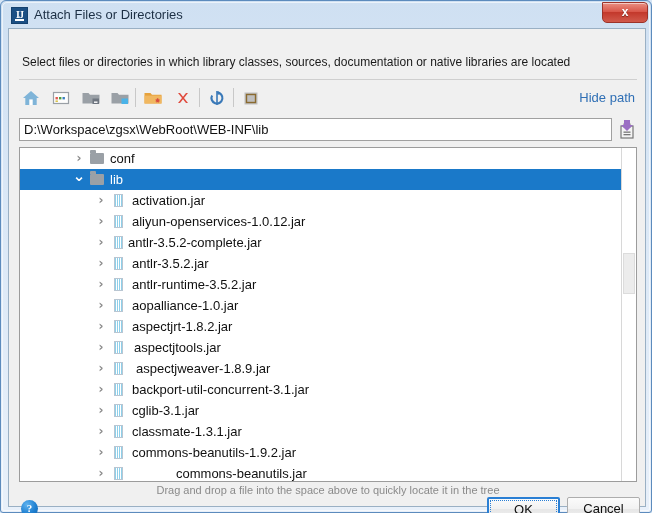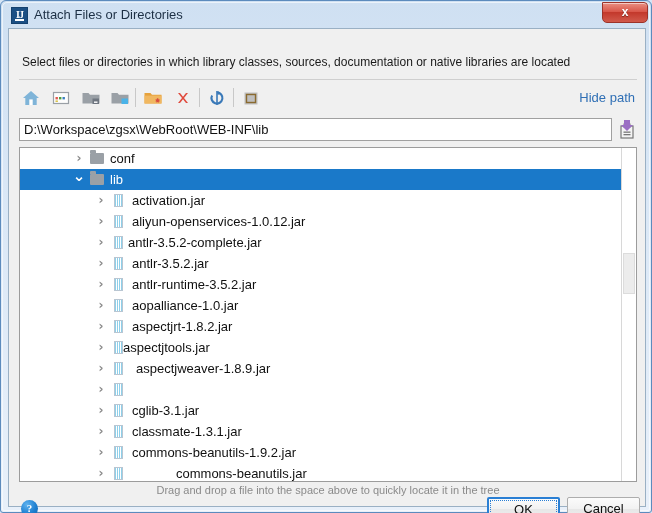--- a/index.html
+++ b/index.html
@@ -485,34 +485,35 @@
             <div class="ficon" style="left: 92px;">
               <div class="jar-glyph"></div>
             </div>
             <div class="flabel" style="left: 112px;">aspectjrt-1.8.2.jar</div>
           </div>
           <div class="row">
             <div class="twisty" style="left: 74px;">›</div>
             <div class="ficon" style="left: 92px;">
               <div class="jar-glyph"></div>
             </div>
-            <div class="flabel" style="left: 103px;">aspectjtools.jar</div>
+            <div class="flabel" style="left: 114px;">aspectjtools.jar</div>
           </div>
           <div class="row">
             <div class="twisty" style="left: 74px;">›</div>
             <div class="ficon" style="left: 92px;">
               <div class="jar-glyph"></div>
             </div>
             <div class="flabel" style="left: 116px;">aspectjweaver-1.8.9.jar</div>
           </div>
           <div class="row">
             <div class="twisty" style="left: 74px;">›</div>
             <div class="ficon" style="left: 92px;">
               <div class="jar-glyph"></div>
             </div>
+            <div class="flabel" style="left: 112px;">backport-util-concurrent-3.1.jar</div>
           </div>
           <div class="row">
             <div class="twisty" style="left: 74px;">›</div>
             <div class="ficon" style="left: 92px;">
               <div class="jar-glyph"></div>
             </div>
             <div class="flabel" style="left: 112px;">cglib-3.1.jar</div>
           </div>
           <div class="row">
             <div class="twisty" style="left: 74px;">›</div>

